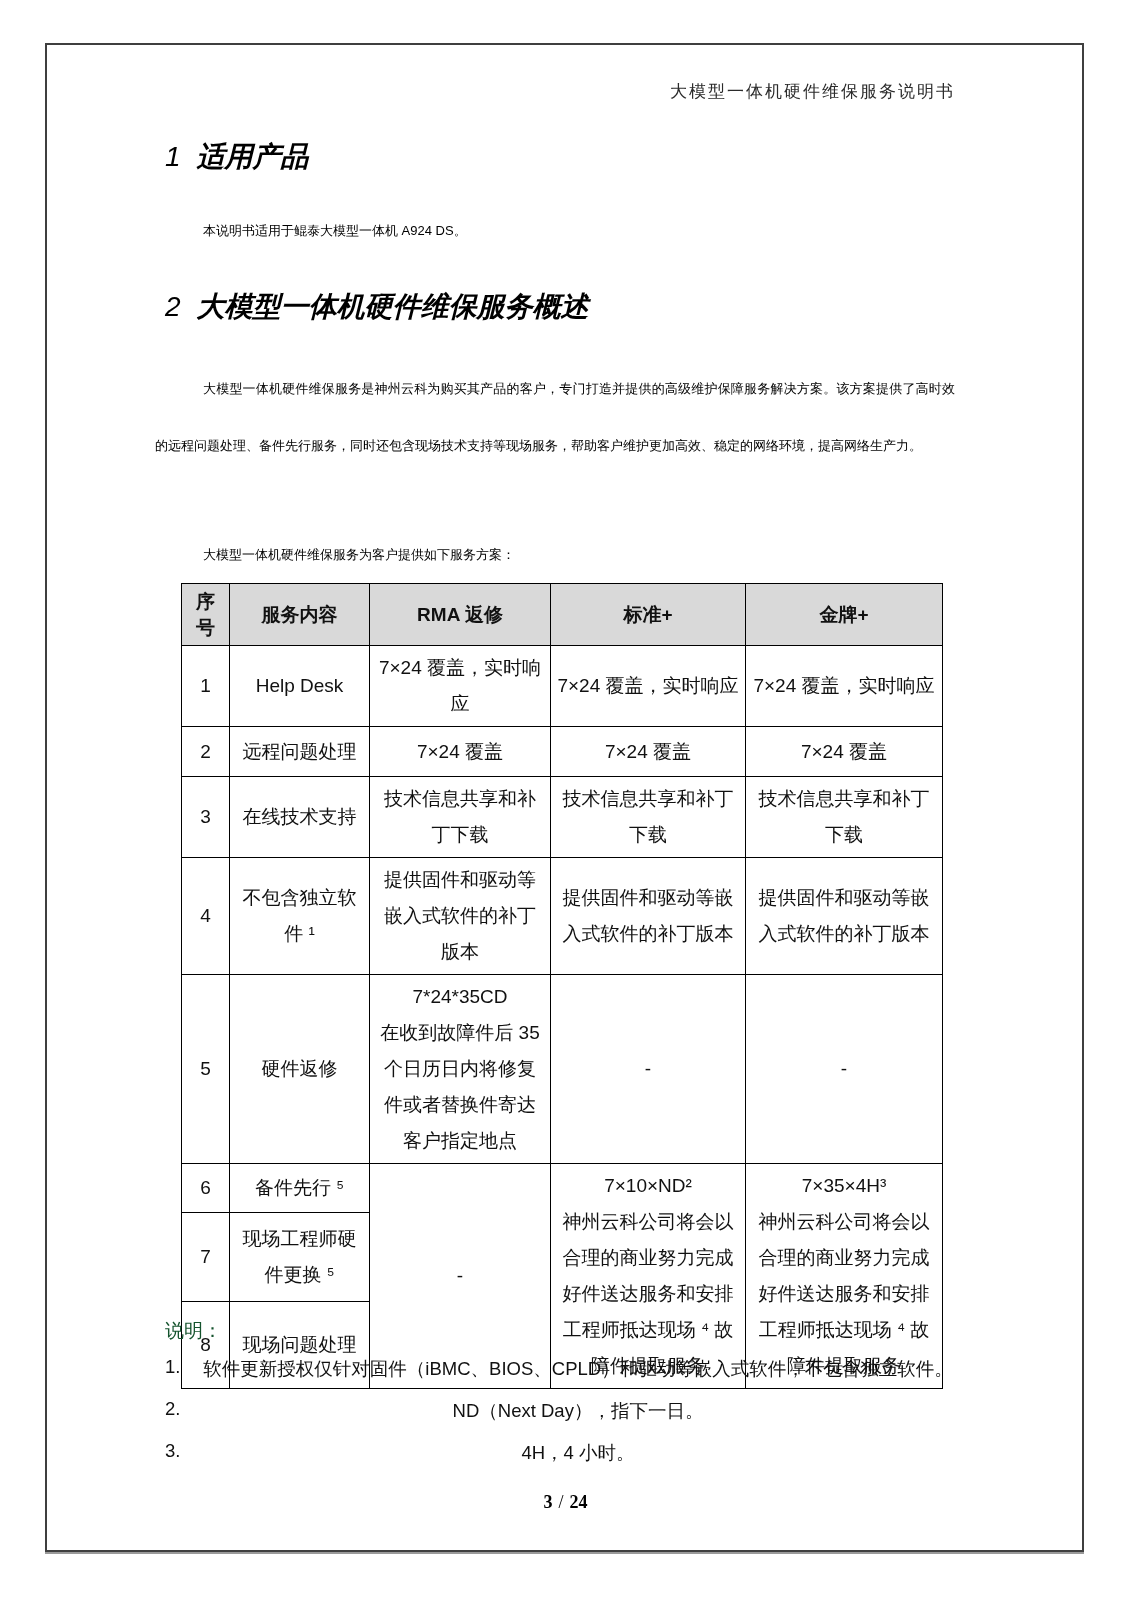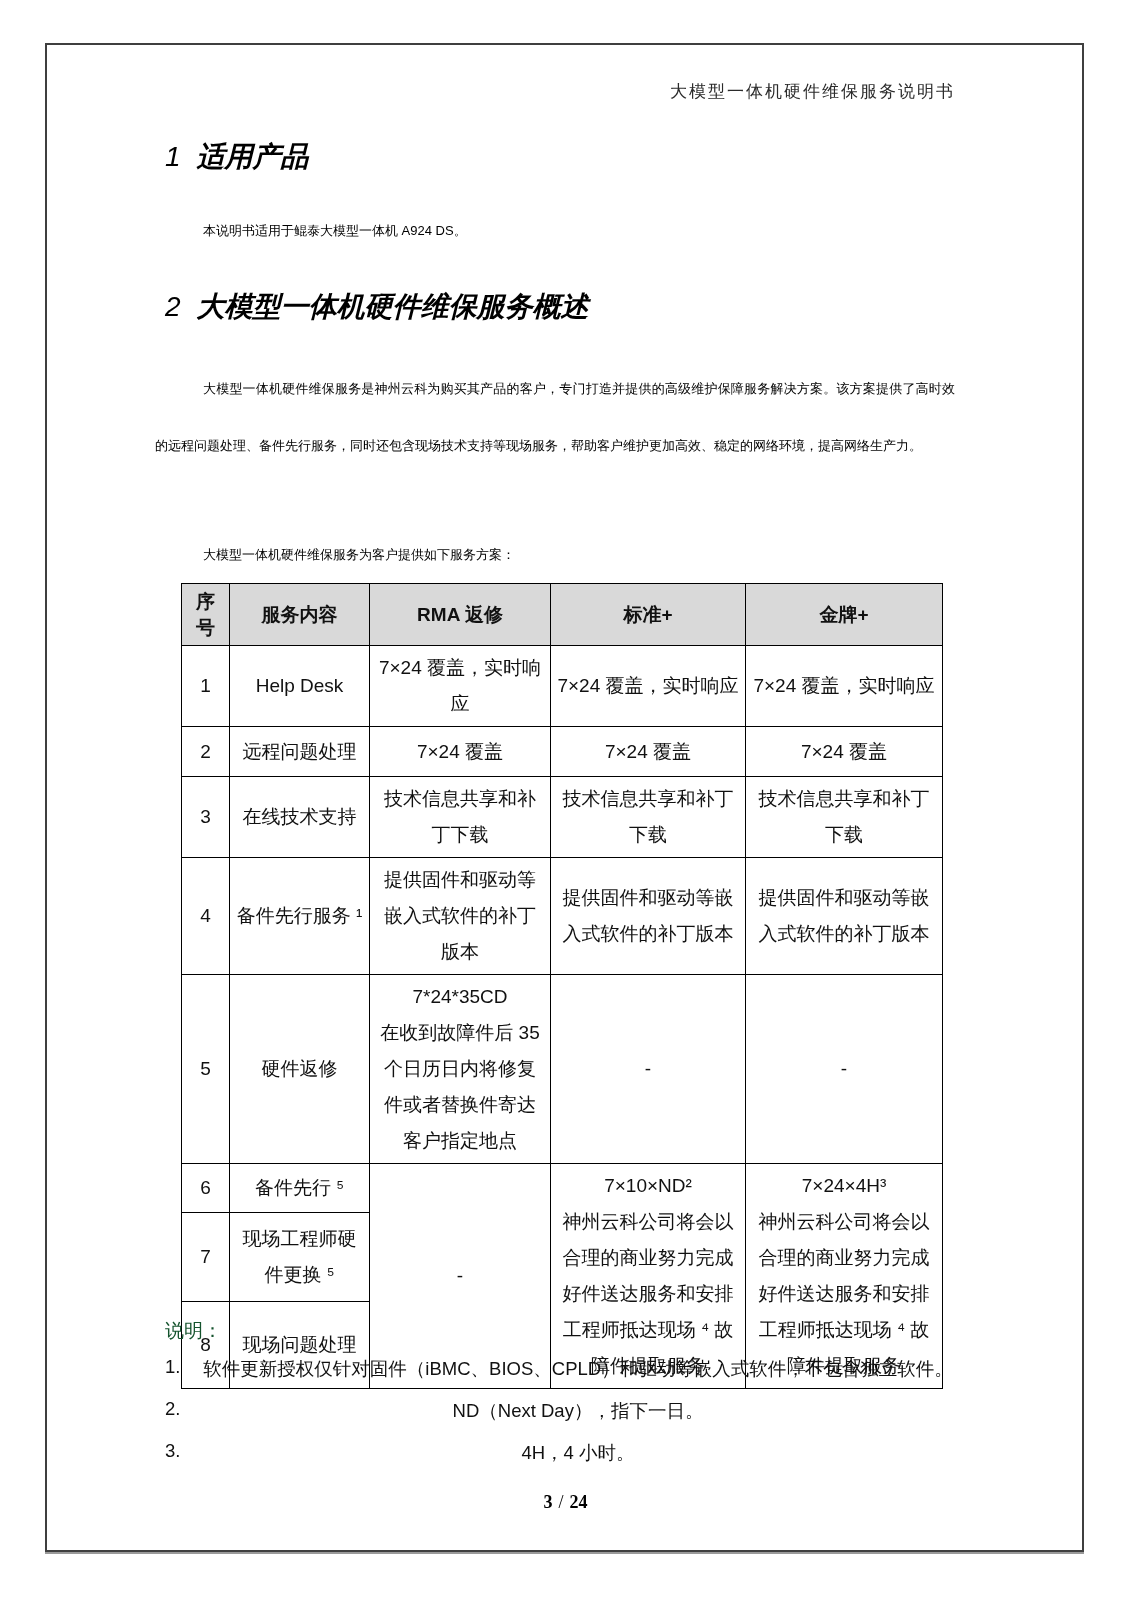--- a/index.html
+++ b/index.html
@@ -124,21 +124,21 @@
   </tr>
   <tr class="r3">
     <td>3</td>
     <td>在线技术支持</td>
     <td>技术信息共享和补丁下载</td>
     <td>技术信息共享和补丁下载</td>
     <td>技术信息共享和补丁下载</td>
   </tr>
   <tr class="r4">
     <td>4</td>
-    <td>备件先行服务 ¹</td>
+    <td>不包含独立软件 ¹</td>
     <td>提供固件和驱动等嵌入式软件的补丁版本</td>
     <td>提供固件和驱动等嵌入式软件的补丁版本</td>
     <td>提供固件和驱动等嵌入式软件的补丁版本</td>
   </tr>
   <tr class="r5">
     <td>5</td>
     <td>硬件返修</td>
     <td>
       <span class="cell-line">7*24*35CD</span>
       <span>在收到故障件后 35 个日历日内将修复件或者替换件寄达客户指定地点</span>
@@ -148,21 +148,21 @@
   </tr>
   <tr class="r6">
     <td>6</td>
     <td>备件先行 ⁵</td>
     <td rowspan="3">-</td>
     <td rowspan="3">
       <span class="cell-line">7×10×ND²</span>
       <span>神州云科公司将会以合理的商业努力完成好件送达服务和安排工程师抵达现场 ⁴ 故障件提取服务</span>
     </td>
     <td rowspan="3">
-      <span class="cell-line">7×24×4H³</span>
+      <span class="cell-line">7×35×4H³</span>
       <span>神州云科公司将会以合理的商业努力完成好件送达服务和安排工程师抵达现场 ⁴ 故障件提取服务</span>
     </td>
   </tr>
   <tr class="r7">
     <td>7</td>
     <td>现场工程师硬件更换 ⁵</td>
   </tr>
   <tr class="r8">
     <td>8</td>
     <td>现场问题处理</td>

